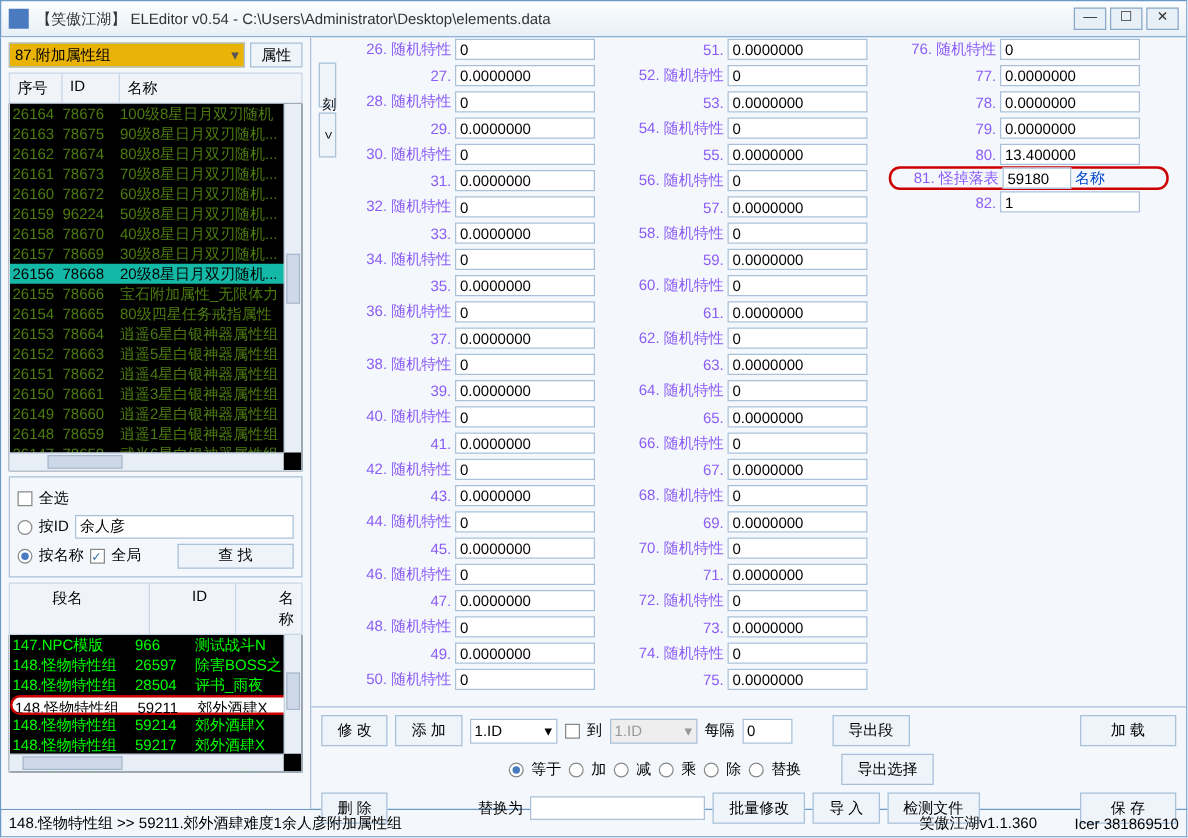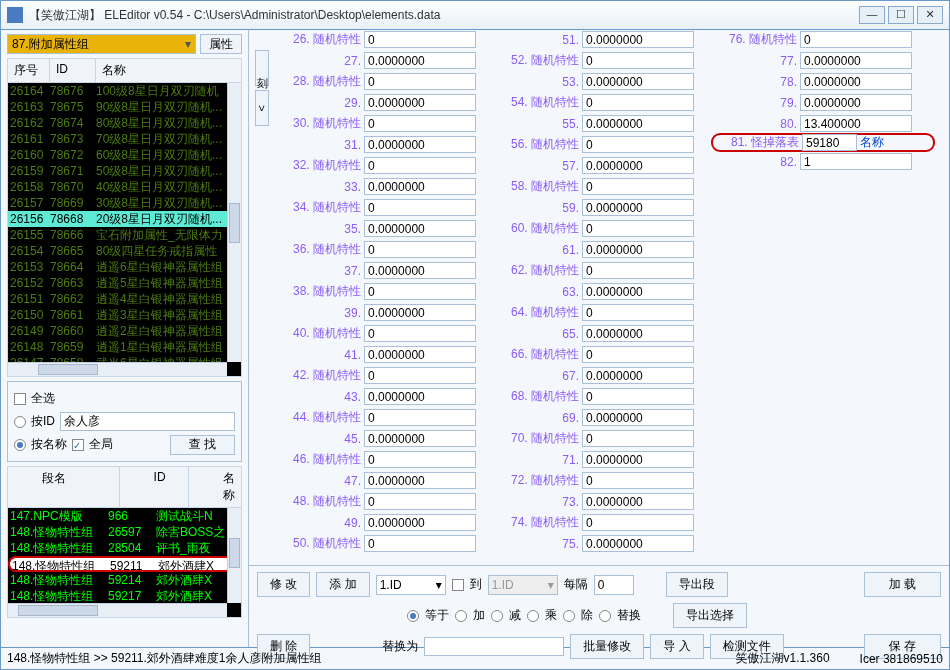--- a/index.html
+++ b/index.html
@@ -12,21 +12,21 @@
 .left { width: 248px; border-right: 1px solid #a8c0d8; display: flex; flex-direction: column; background: #f4f8fc; }
 .toprow { padding: 4px 6px; display: flex; gap: 4px; align-items: center; }
 .combo { flex: 1; border: 1px solid #a8c0d8; background: #eab308; height: 20px; display: flex; align-items: center; padding: 0 4px; font-size: 12px; }
 .combo::after { content: "▾"; margin-left: auto; color: #555; }
 .btn { border: 1px solid #a8c0d8; background: #eef4fa; padding: 2px 8px; font-size: 12px; height: 20px; display: inline-flex; align-items: center; }
 .grid-header { display: flex; background: #f0f4f9; border: 1px solid #c8d6e6; margin: 0 6px; font-size: 12px; }
 .grid-header div { padding: 3px 6px; border-right: 1px solid #c8d6e6; }
 .grid-header div:last-child { border-right: none; flex: 1; }
 .grid { margin: 0 6px; background: #000; height: 294px; overflow: hidden; border: 1px solid #c8d6e6; border-top: none; position: relative; }
 .grid-row { display: flex; color: #4d7c0f; font-size: 12px; height: 16px; line-height: 16px; white-space: nowrap; }
-.grid-row.selected { background: #5eead4; color: #000; }
+.grid-row.selected { background: #14b8a6; color: #000; }
 .grid-row span:nth-child(1) { width: 42px; padding-left: 2px; }
 .grid-row span:nth-child(2) { width: 46px; }
 .grid-row span:nth-child(3) { flex: 1; overflow: hidden; }
 .scrollbar-v { position: absolute; right: 0; top: 0; bottom: 14px; width: 14px; background: #e8eef6; border-left: 1px solid #c0cedd; }
 .scrollbar-v .thumb { position: absolute; left: 1px; right: 1px; top: 120px; height: 40px; background: #cdd9e8; border: 1px solid #a8b8cc; }
 .scrollbar-h { position: absolute; left: 0; right: 14px; bottom: 0; height: 14px; background: #e8eef6; border-top: 1px solid #c0cedd; }
 .scrollbar-h .thumb { position: absolute; top: 1px; bottom: 1px; left: 30px; width: 60px; background: #cdd9e8; border: 1px solid #a8b8cc; }
 .filterbox { margin: 4px 6px; border: 1px solid #a8c0d8; padding: 4px 6px; background: #f4f8fc; font-size: 12px; }
 .filterbox .row { display: flex; align-items: center; gap: 5px; margin: 2px 0; height: 21px; }
 .chk, .rad { width: 12px; height: 12px; border: 1px solid #888; background: #fff; display: inline-block; }
@@ -107,21 +107,21 @@
           <span>78673</span>
           <span>70级8星日月双刃随机...</span>
         </div>
         <div class="grid-row">
           <span>26160</span>
           <span>78672</span>
           <span>60级8星日月双刃随机...</span>
         </div>
         <div class="grid-row">
           <span>26159</span>
-          <span>78671</span>
+          <span>96224</span>
           <span>50级8星日月双刃随机...</span>
         </div>
         <div class="grid-row">
           <span>26158</span>
           <span>78670</span>
           <span>40级8星日月双刃随机...</span>
         </div>
         <div class="grid-row">
           <span>26157</span>
           <span>78669</span>
@@ -194,21 +194,21 @@
           <span class="rad"></span>
           <span>按ID</span>
           <input class="txtinput" style="flex: 1 1 0%;" value="余人彦">
         </div>
       <div class="row">
           <span class="rad sel"></span>
           <span>按名称</span>
         <span class="chk sel"></span>
           <span>全局</span>
         <span style="flex:1"></span>
-        <div class="btn" style="padding:2px 18px">查 找</div>
+        <div class="btn" style="padding:2px 32px">查 找</div>
       </div>
     </div>
 
     <div class="grid2-header">
       <div style="width:100px">段名</div>
       <div style="width:48px">ID</div>
       <div>名称</div>
     </div>
     <div class="grid2" id="grid2">
       <div class="grid2-row">

